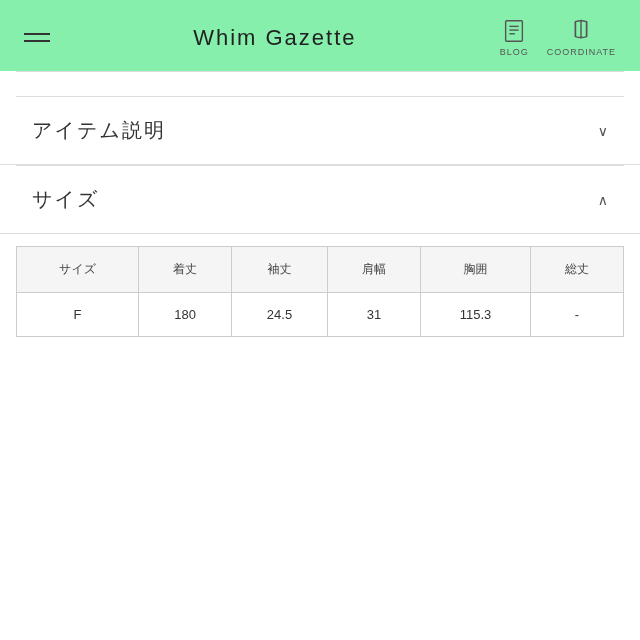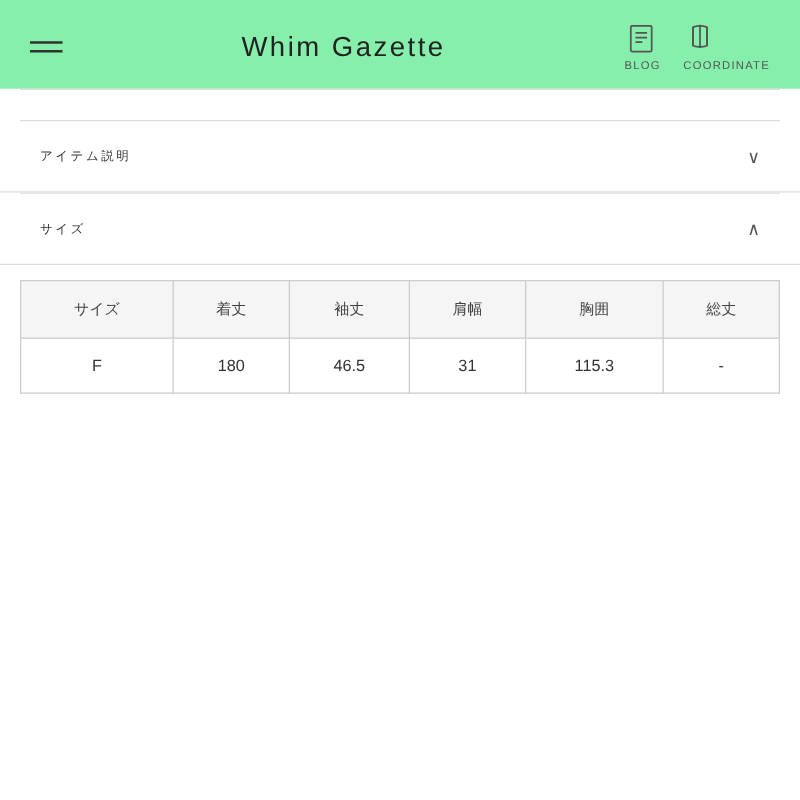--- a/index.html
+++ b/index.html
@@ -49,21 +49,21 @@
 
     .header-icons {
       display: flex;
       gap: 18px;
       align-items: flex-end;
     }
 
     .header-icon-item {
       display: flex;
       flex-direction: column;
-      align-items: flex-start;
+      align-items: center;
       cursor: pointer;
     }
 
     .header-icon-svg {
       width: 26px;
       height: 26px;
     }
 
     .header-icon-label {
       font-size: 9px;
@@ -87,21 +87,21 @@
     .accordion-row {
       display: flex;
       align-items: center;
       justify-content: space-between;
       padding: 20px 32px;
       border-bottom: 1px solid #ddd;
       cursor: pointer;
     }
 
     .accordion-label {
-      font-size: 10px;
+      font-size: 20px;
       color: #333;
       letter-spacing: 2px;
       font-weight: 400;
     }
 
     .accordion-icon {
       font-size: 14px;
       color: #555;
     }
 
@@ -217,21 +217,21 @@
           <th>袖丈</th>
           <th>肩幅</th>
           <th>胸囲</th>
           <th>総丈</th>
         </tr>
       </thead>
       <tbody id="size-table-body">
       <tr>
             <td>F</td>
             <td>180</td>
-            <td>46.5</td>
+            <td>24.5</td>
             <td>31</td>
             <td>115.3</td>
             <td>-</td>
           </tr>
         </tbody>
     </table>
   </div>
 
 </div>
 

